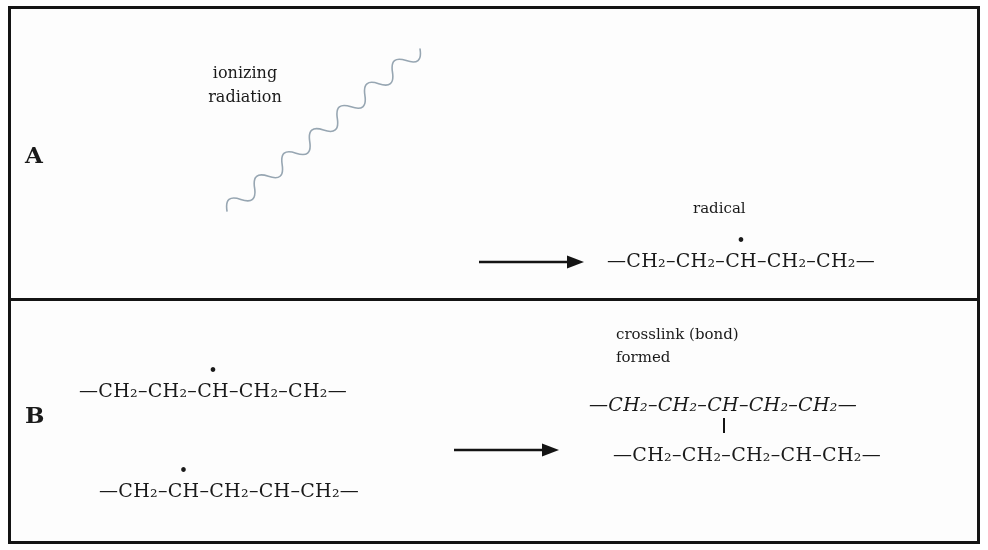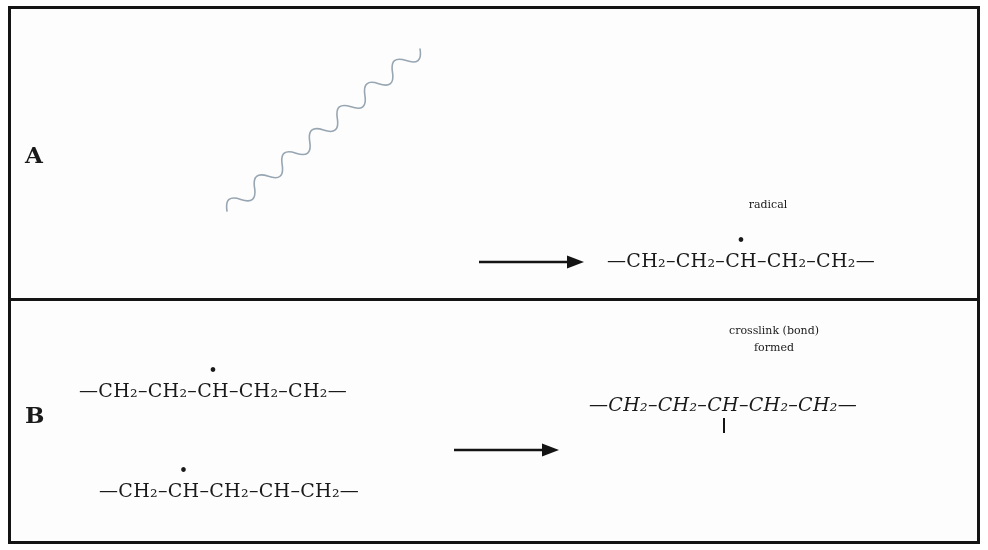--- a/index.html
+++ b/index.html
@@ -7,37 +7,39 @@
     position:relative;width:988px;height:550px;background:#ffffff;overflow:hidden;
     font-family:"DejaVu Serif","Liberation Serif",serif;color:#1a1a1a;
   }
   .frame{position:absolute;left:8px;top:6px;width:966px;height:532px;border:3px solid #141414;background:#fdfdfd;}
   .panel{position:absolute;left:0;right:0;}
   .panel-a{top:0;height:289px;border-bottom:3px solid #141414;}
   .panel-b{top:292px;bottom:0;}
   .abs{position:absolute;}
   .panel-letter{font-size:23px;font-weight:bold;}
   .small-label{font-size:16px;text-align:center;white-space:pre-line;line-height:1.5;}
-  .tiny-label{font-size:11px;text-align:center;white-space:pre-line;line-height:1.5;}
+  .tiny-label{font-size:15px;text-align:left;white-space:pre-line;line-height:1.5;}
   .formula{font-size:19px;white-space:nowrap;letter-spacing:0.3px;}
   .rad{position:relative;display:inline-block;}
   .dot{position:absolute;left:50%;top:-16px;transform:translateX(-50%);font-size:16px;line-height:1;}
   .bondline{position:absolute;left:50%;top:25px;width:2px;height:15px;background:#141414;}
   svg{overflow:visible;display:block;}
 </style>
 </head>
 <body>
 
 <div class="stage">
   <div class="frame">
 
     <div class="panel panel-a">
 
       <div class="abs panel-letter" style="left:14px;top:132px;">A</div>
 
+      <div class="abs small-label" style="left:138px;top:52px;width:192px;">ionizing
+radiation</div>
 
       <svg class="abs" style="left:200px;top:10px;" width="250" height="205" aria-hidden="true">
         <path d="M0,0 q9,-15 18,0 t18,0 t18,0 t18,0 t18,0 t18,0 t18,0 t18,0 t18,0 t18,0 t18,0 t18,0 t18,0 t18,0" transform="translate(16,192) rotate(-40)" fill="none" stroke="#97a6b2" stroke-width="1.6" stroke-linecap="round"></path>
       </svg>
 
 
       <svg class="abs" style="left:468px;top:244px;" width="106" height="18" aria-hidden="true">
         <line x1="0" y1="9" x2="90" y2="9" stroke="#141414" stroke-width="2.6"></line>
         <polygon points="88,2.5 105,9 88,15.5" fill="#141414"></polygon>
       </svg>
@@ -67,16 +69,19 @@
         <polygon points="88,2.5 105,9 88,15.5" fill="#141414"></polygon>
       </svg>
 
       <div class="abs tiny-label" style="left:605px;top:22px;width:316px;">crosslink (bond)
 formed</div>
 
       <div class="abs formula" style="left:578px;top:92px;font-style:italic;">
         <span>—CH₂–CH₂–</span><span class="rad"><span class="bondline"></span><span>CH</span></span><span>–CH₂–CH₂—</span>
       </div>
 
+      <div class="abs formula" style="left:602px;top:142px;">
+        <span>—CH₂–CH₂–CH₂–CH–CH₂—</span>
+      </div>
 
     </div>
   </div>
 </div>
 
 </body></html>

